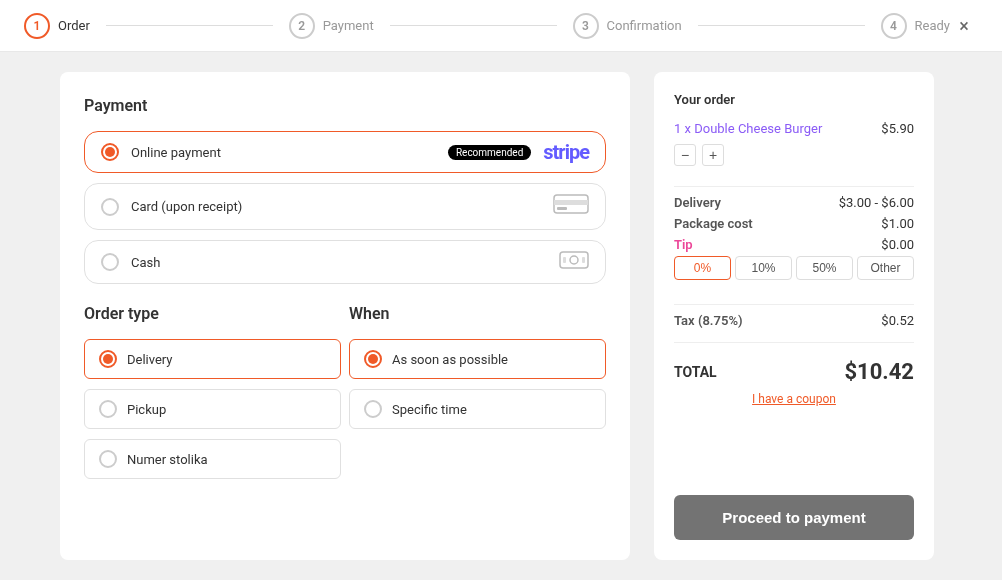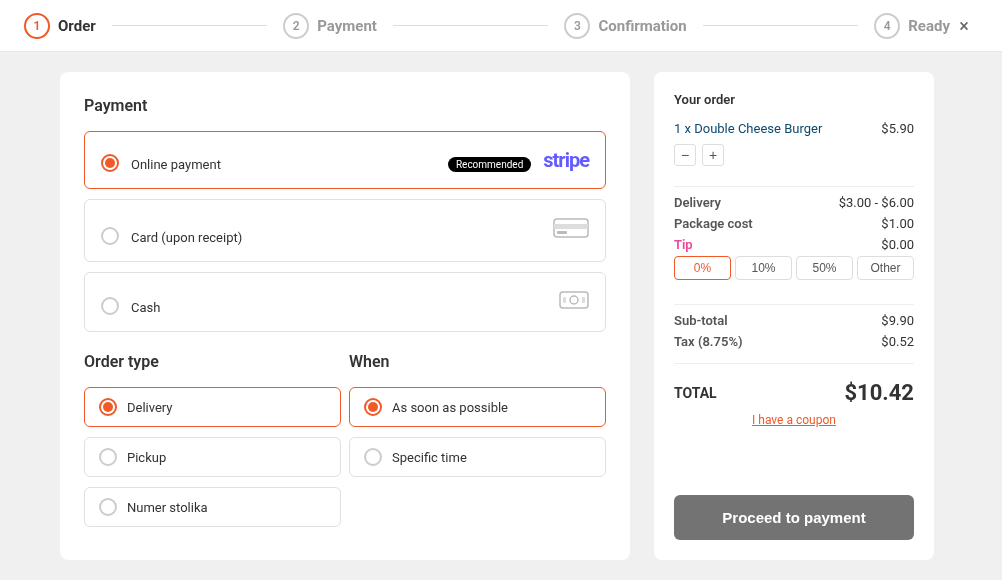--- a/index.html
+++ b/index.html
@@ -43,23 +43,22 @@
       justify-content: center;
       font-size: 12px;
       color: #999;
       font-weight: 600;
     }
     .step-circle.active {
       border-color: #f05a28;
       color: #f05a28;
     }
     .step-label {
-      font-size: 15px;
+      font-size: 13px;
       color: #999;
-      font-weight: bold;
     }
     .step-label.active {
       color: #333;
     }
     .step-line {
       flex: 1;
       height: 1px;
       background: #ddd;
       margin: 0 16px;
       min-width: 60px;
@@ -97,25 +96,25 @@
     .section-title {
       font-size: 16px;
       font-weight: 600;
       color: #333;
       margin-bottom: 16px;
     }
 
     
     .payment-option {
       border: 1px solid #e0e0e0;
-      border-radius: 6px;
-      padding: 16px 16px;
+      border-radius: 14px;
+      padding: 8px 16px;
       margin-bottom: 10px;
       display: flex;
-      align-items: flex-end;
+      align-items: center;
       gap: 12px;
       cursor: pointer;
     }
     .payment-option.selected {
       border-color: #f05a28;
     }
 
     .radio-btn {
       width: 18px;
       height: 18px;
@@ -215,21 +214,21 @@
     }
 
     .order-item-row {
       display: flex;
       justify-content: space-between;
       align-items: center;
       margin-bottom: 8px;
     }
     .order-item-name {
       font-size: 13px;
-      color: #0c4a6e;
+      color: #8b5cf6;
     }
     .order-item-price {
       font-size: 13px;
       color: #333;
     }
     .qty-controls {
       display: flex;
       gap: 6px;
       margin-bottom: 12px;
     }
@@ -492,24 +491,20 @@
       <div class="tip-buttons">
         <button class="tip-btn active">0%</button>
         <button class="tip-btn">10%</button>
         <button class="tip-btn">50%</button>
         <button class="tip-btn">Other</button>
       </div>
     </div>
 
     <hr class="order-divider">
 
-    <div class="order-row">
-      <span class="order-row-label">Sub-total</span>
-      <span class="order-row-value">$9.90</span>
-    </div>
 
     <div class="order-row">
       <span class="order-row-label">Tax (8.75%)</span>
       <span class="order-row-value">$0.52</span>
     </div>
 
     <hr class="order-divider">
 
     <div class="total-row">
       <span class="total-label">TOTAL</span>

